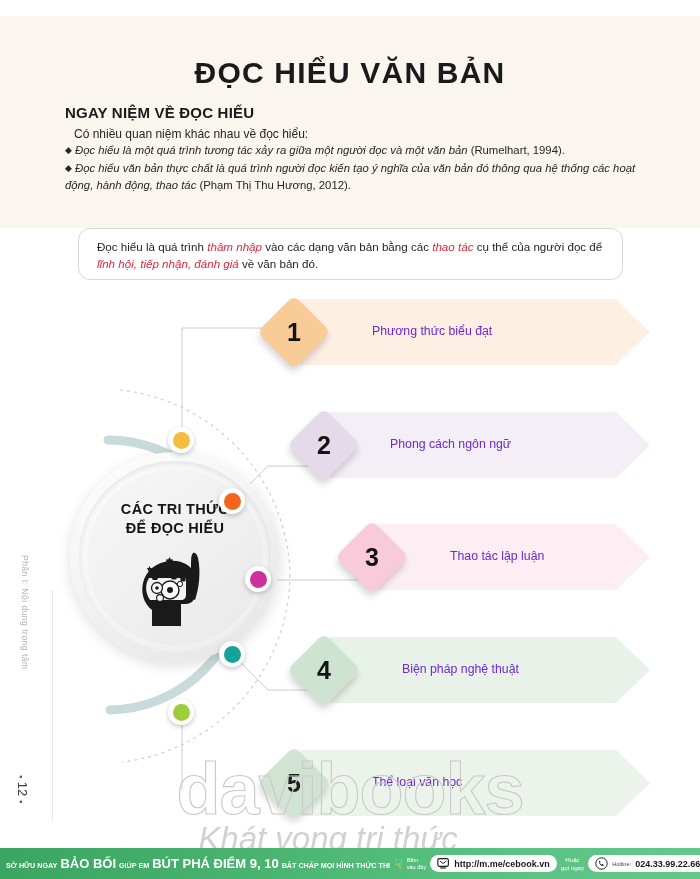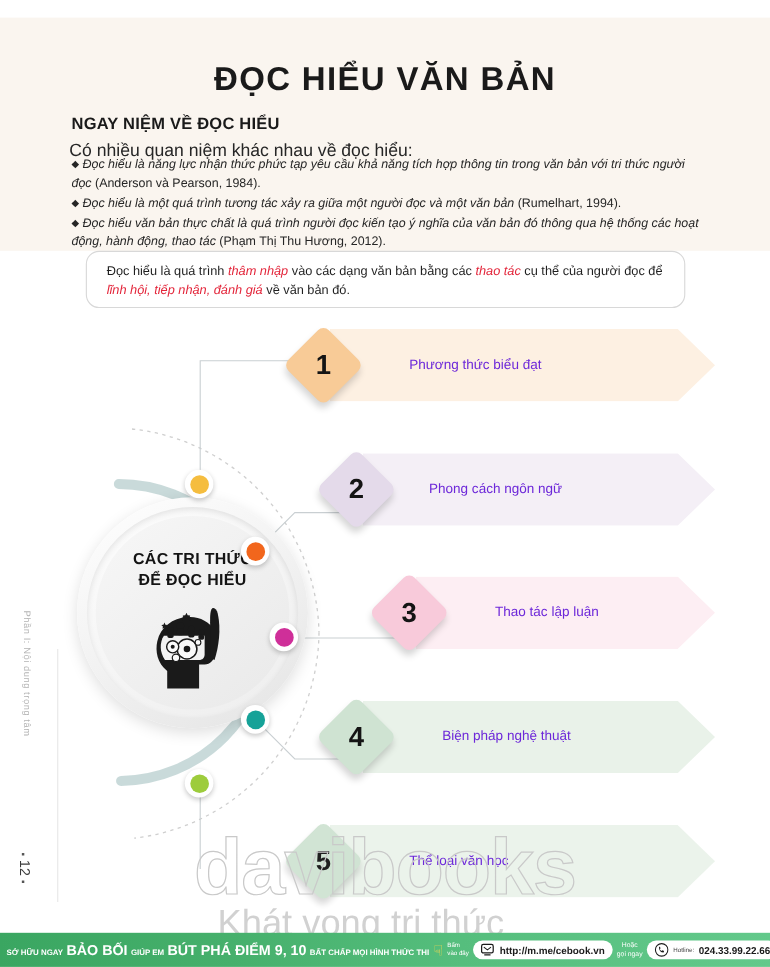--- a/index.html
+++ b/index.html
@@ -23,22 +23,22 @@
     text-align:center;
     font-size:30px; font-weight:bold; letter-spacing:1.2px;
     color:#1a1a1a;
   }
   .subtitle {
     position:absolute; left:65px; top:88px;
     font-size:15px; font-weight:bold; letter-spacing:.2px;
     color:#1a1a1a;
   }
   .lead {
-    position:absolute; left:63px; top:110px; width:575px;
-    font-size:16px; color:#262626; line-height:1.45;
+    position:absolute; left:74px; top:110px; width:575px;
+    font-size:12px; color:#262626; line-height:1.45;
   }
   .bullets {
     position:absolute; left:65px; top:126px; width:578px;
     font-size:11.3px; color:#262626; line-height:1.5;
   }
   .bullets p { font-style:italic; margin-bottom:1px; text-align:left; }
   .bullets .src { font-style:normal; }
   .dia { font-style:normal; font-size:9px; vertical-align:1px; }
 
   
@@ -119,21 +119,21 @@
 
   
   .wm {
     position:absolute; left:0; top:748px; width:700px; text-align:center;
     font-size:72px; font-weight:bold; letter-spacing:-1px;
     color:transparent; -webkit-text-stroke:1.1px #c9c9c9;
     pointer-events:none;
   }
   .wm2 {
     position:absolute; left:0; top:820px; width:656px; text-align:center;
-    font-size:33px; color:#c6c6c6; opacity:.8;
+    font-size:33px; font-style:italic; color:#c6c6c6; opacity:.8;
     pointer-events:none;
   }
 
   
   .footer {
     position:absolute; left:0; bottom:0; width:700px; height:31px;
     background:linear-gradient(90deg,#3aa661 0%,#46b06c 30%,#55be7d 60%,#63c98b 100%);
     display:flex; align-items:center; padding:0 6px;
     overflow:hidden;
   }
@@ -154,21 +154,20 @@
 </head>
 <body>
 
 <div class="page">
 
   <div class="top-band">
     <div class="title">ĐỌC HIỂU VĂN BẢN</div>
     <div class="subtitle">NGAY NIỆM VỀ ĐỌC HIỂU</div>
     <div class="lead">Có nhiều quan niệm khác nhau về đọc hiểu:</div>
     <div class="bullets">
-      <p><span class="dia">◆</span> <span>Đọc hiểu là năng lực nhận thức phức tạp yêu cầu khả năng tích hợp thông tin trong văn bản với tri thức người đọc </span><span class="src">(Anderson và Pearson, 1984).</span></p>
       <p><span class="dia">◆</span> <span>Đọc hiểu là một quá trình tương tác xảy ra giữa một người đọc và một văn bản </span><span class="src">(Rumelhart, 1994).</span></p>
       <p><span class="dia">◆</span> <span>Đọc hiểu văn bản thực chất là quá trình người đọc kiến tạo ý nghĩa của văn bản đó thông qua hệ thống các hoạt động, hành động, thao tác </span><span class="src">(Phạm Thị Thu Hương, 2012).</span></p>
     </div>
   </div>
 
   <div class="defbox">
     <span>Đọc hiểu là quá trình </span><span class="hl">thâm nhập</span><span> vào các dạng văn bản bằng các </span><span class="hl">thao tác</span><span> cụ thể của người đọc để </span><span class="hl">lĩnh hội, tiếp nhận, đánh giá</span><span> về văn bản đó.</span>
   </div>
 
   <svg class="arcsvg" viewBox="0 0 700 520">

